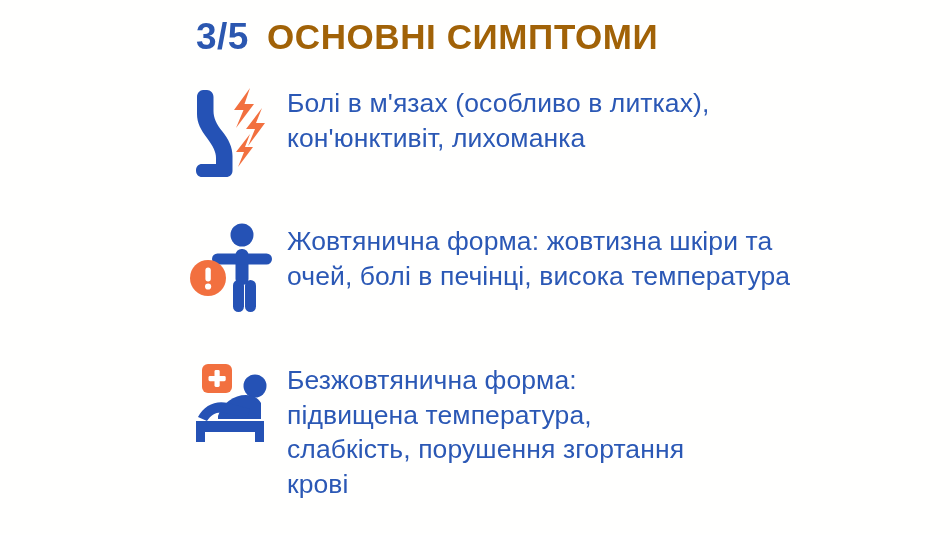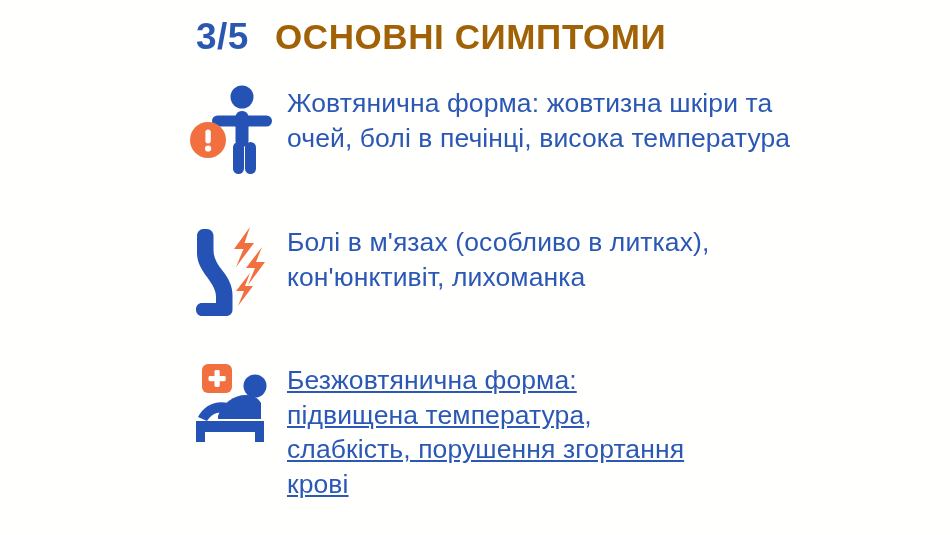--- a/index.html
+++ b/index.html
@@ -24,21 +24,21 @@
     box-sizing: border-box;
   }
 
   
   .header {
     position: absolute;
     left: 196px;
     top: 18px;
     display: flex;
     align-items: baseline;
-    gap: 26px;
+    gap: 18px;
   }
   .step-counter {
     font-size: 37px;
     font-weight: bold;
     color: #2b57b0;
     letter-spacing: 0.5px;
     line-height: 1;
     white-space: nowrap;
   }
   .header-title {
@@ -77,71 +77,71 @@
 
   .symptom-text {
     color: #2b58b5;
     font-size: 26.5px;
     line-height: 1.31;
     max-width: 530px;
     letter-spacing: 0.1px;
     padding-top: 4px;
   }
   .row-2 .symptom-text { max-width: 540px; }
-  .row-3 .symptom-text { max-width: 400px; text-decoration: underline; }
+  .row-3 .symptom-text { max-width: 400px; }
 </style>
 </head>
 <body>
 
 <div class="slide">
 
   <div class="header">
     <span class="step-counter">3/5</span>
     <span class="header-title">ОСНОВНІ СИМПТОМИ</span>
   </div>
 
   <div class="symptom-list">
+
+    <div class="symptom-row row-1">
+      <div class="icon-cell">
+        <svg width="78" height="100" viewBox="0 0 78 100" aria-hidden="true">
+
+          <path d="M13 6 C10 6 7 9 7 13 L7 30 C7 39 11 46 17 54
+                   C23 62 26 68 26 74 L26 80 L12 80 C8.5 80 6 82.6 6 86.5
+                   C6 90.4 8.5 93 12 93 L36 93 C40 93 42.5 90.4 42.5 86.5
+                   L42.5 72 C42.5 63 38.5 55 32 47
+                   C26.5 40 23.5 34 23.5 27 L23.5 13 C23.5 9 20.5 6 17 6 Z" fill="#2552b5"></path>
+
+          <path d="M60 4 L44 26 L53.5 26 L46 44 L64 20 L54.5 20 Z" fill="#f2703f"></path>
+          <path d="M72 24 L56 45 L65 45 L58 62 L75 39 L66 39 Z" fill="#f2703f"></path>
+          <path d="M60 50 L46 68 L54 68 L48 83 L63 63 L55 63 Z" fill="#f2703f"></path>
+        </svg>
+      </div>
+      <div class="symptom-text">Болі в м'язах (особливо в литках), кон'юнктивіт, лихоманка</div>
+    </div>
 
     <div class="symptom-row row-2">
       <div class="icon-cell">
         <svg width="86" height="92" viewBox="0 0 86 92" aria-hidden="true">
 
           <circle cx="52" cy="13" r="11.5" fill="#2552b5"></circle>
 
           <rect x="45.5" y="27" width="13" height="36" rx="6" fill="#2552b5"></rect>
 
           <rect x="22" y="31.5" width="60" height="11" rx="5.5" fill="#2552b5"></rect>
 
           <rect x="43" y="58" width="11" height="32" rx="5.5" fill="#2552b5"></rect>
           <rect x="55" y="58" width="11" height="32" rx="5.5" fill="#2552b5"></rect>
 
           <circle cx="18" cy="56" r="18" fill="#f2703f"></circle>
           <rect x="15.4" y="45.5" width="5.4" height="14" rx="2.7" fill="#ffffff"></rect>
           <circle cx="18.1" cy="64.5" r="3.1" fill="#ffffff"></circle>
         </svg>
       </div>
       <div class="symptom-text">Жовтянична форма: жовтизна шкіри та очей, болі в печінці, висока температура</div>
-    </div>
-
-    <div class="symptom-row row-1">
-      <div class="icon-cell">
-        <svg width="78" height="100" viewBox="0 0 78 100" aria-hidden="true">
-
-          <path d="M13 6 C10 6 7 9 7 13 L7 30 C7 39 11 46 17 54
-                   C23 62 26 68 26 74 L26 80 L12 80 C8.5 80 6 82.6 6 86.5
-                   C6 90.4 8.5 93 12 93 L36 93 C40 93 42.5 90.4 42.5 86.5
-                   L42.5 72 C42.5 63 38.5 55 32 47
-                   C26.5 40 23.5 34 23.5 27 L23.5 13 C23.5 9 20.5 6 17 6 Z" fill="#2552b5"></path>
-
-          <path d="M60 4 L44 26 L53.5 26 L46 44 L64 20 L54.5 20 Z" fill="#f2703f"></path>
-          <path d="M72 24 L56 45 L65 45 L58 62 L75 39 L66 39 Z" fill="#f2703f"></path>
-          <path d="M60 50 L46 68 L54 68 L48 83 L63 63 L55 63 Z" fill="#f2703f"></path>
-        </svg>
-      </div>
-      <div class="symptom-text">Болі в м'язах (особливо в литках), кон'юнктивіт, лихоманка</div>
     </div>
 
     <div class="symptom-row row-3">
       <div class="icon-cell">
         <svg width="86" height="86" viewBox="0 0 86 86" aria-hidden="true">
 
           <rect x="12" y="3" width="30" height="29" rx="6" fill="#f2703f"></rect>
           <rect x="24.5" y="9" width="5.2" height="17" rx="1.4" fill="#ffffff"></rect>
           <rect x="18.5" y="15" width="17.2" height="5.2" rx="1.4" fill="#ffffff"></rect>
 

